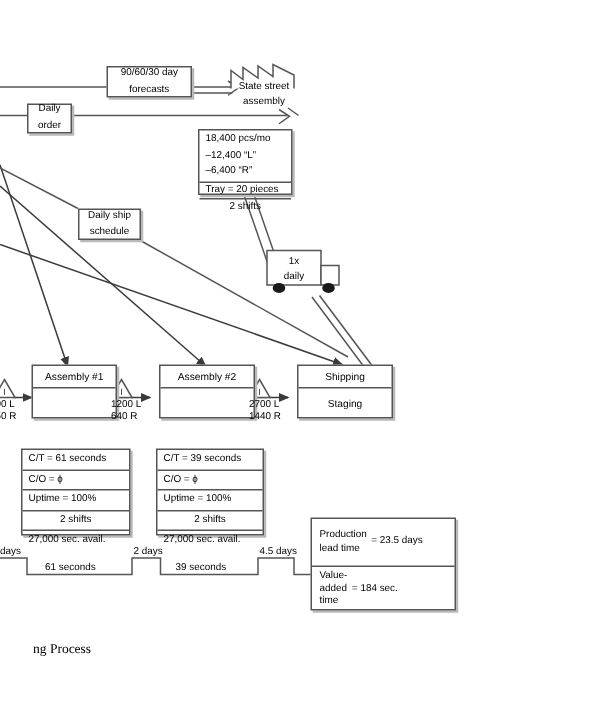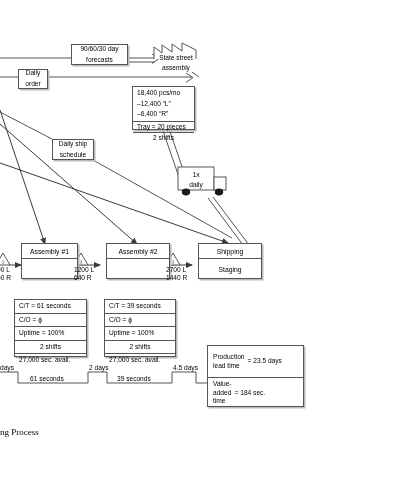--- a/index.html
+++ b/index.html
@@ -31,21 +31,21 @@
     font-size:6.6px;
     line-height:8.6px;
     text-align:center;
     padding:1px 2px;
   }
   .cell.bt{border-top:1px solid #555;}
   .cell.left{text-align:left;padding-left:4px;}
   svg.layer{position:absolute;left:0;top:0;width:406px;height:480px;overflow:visible;}
   .lbl{position:absolute;font-size:6.6px;line-height:8px;white-space:nowrap;}
   .inv-lbl{position:absolute;font-size:6.6px;line-height:8.2px;white-space:nowrap;}
-  .caption{position:absolute;font-family:"Liberation Serif",serif;font-size:9px;}
+  .caption{position:absolute;font-family:"Liberation Serif",serif;font-size:9px;margin-left:22px;}
   .procbox{
     position:absolute;box-sizing:border-box;border:1px solid #555;background:#fff;
     box-shadow:1.5px 1.5px 0 #b9b9b9;
   }
   .proc-top{
     box-sizing:border-box;width:100%;height:15px;border-bottom:1px solid #555;
     font-size:6.8px;display:flex;align-items:center;justify-content:center;
   }
   .proc-body{box-sizing:border-box;width:100%;font-size:6.8px;display:flex;align-items:center;justify-content:center;}
   .databox{

